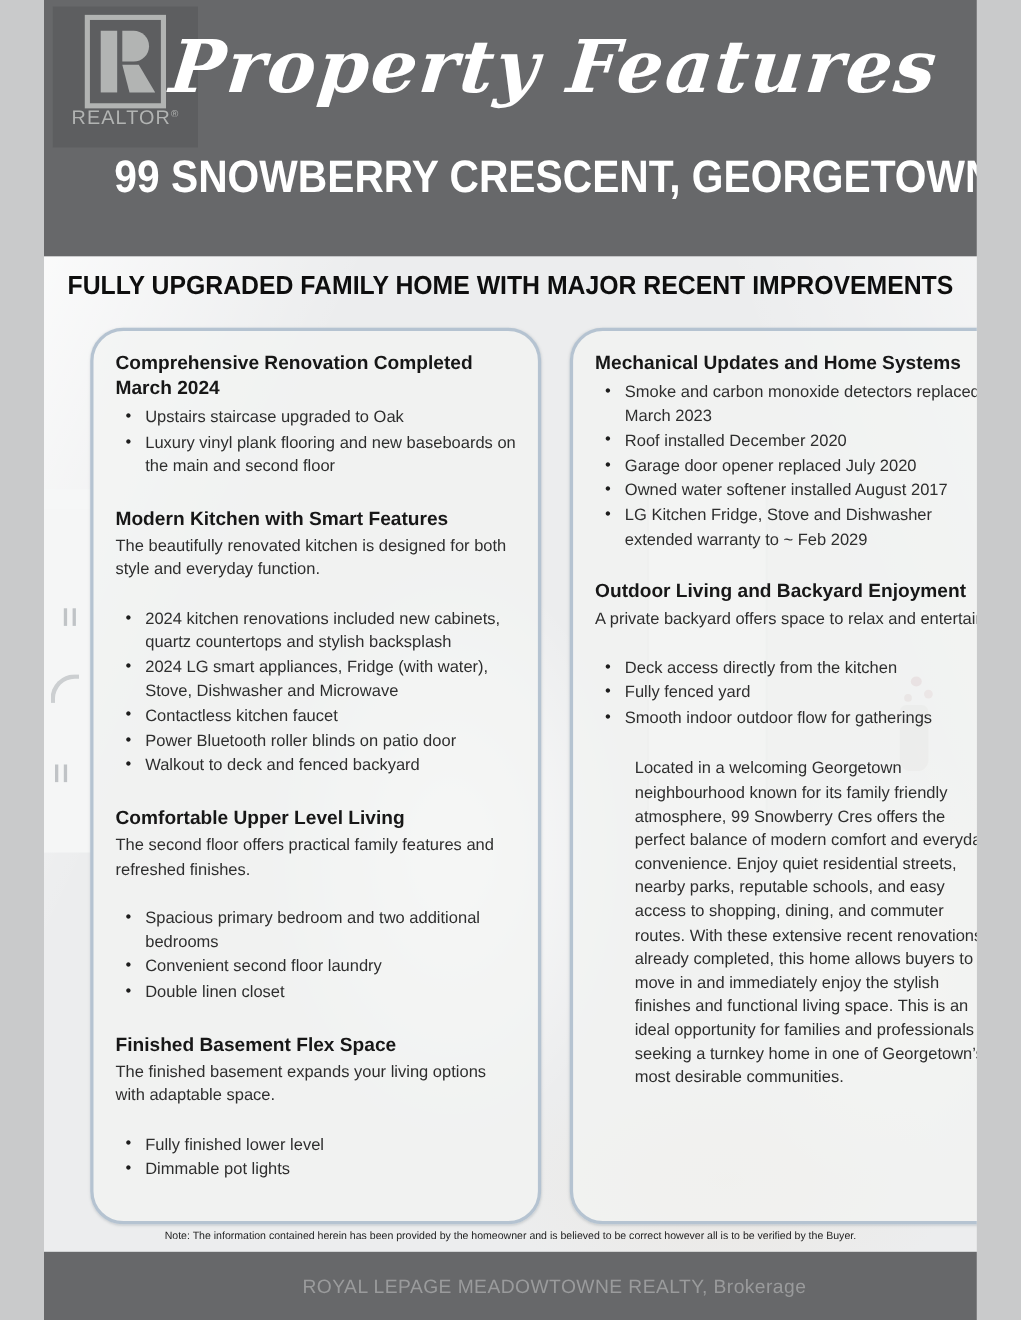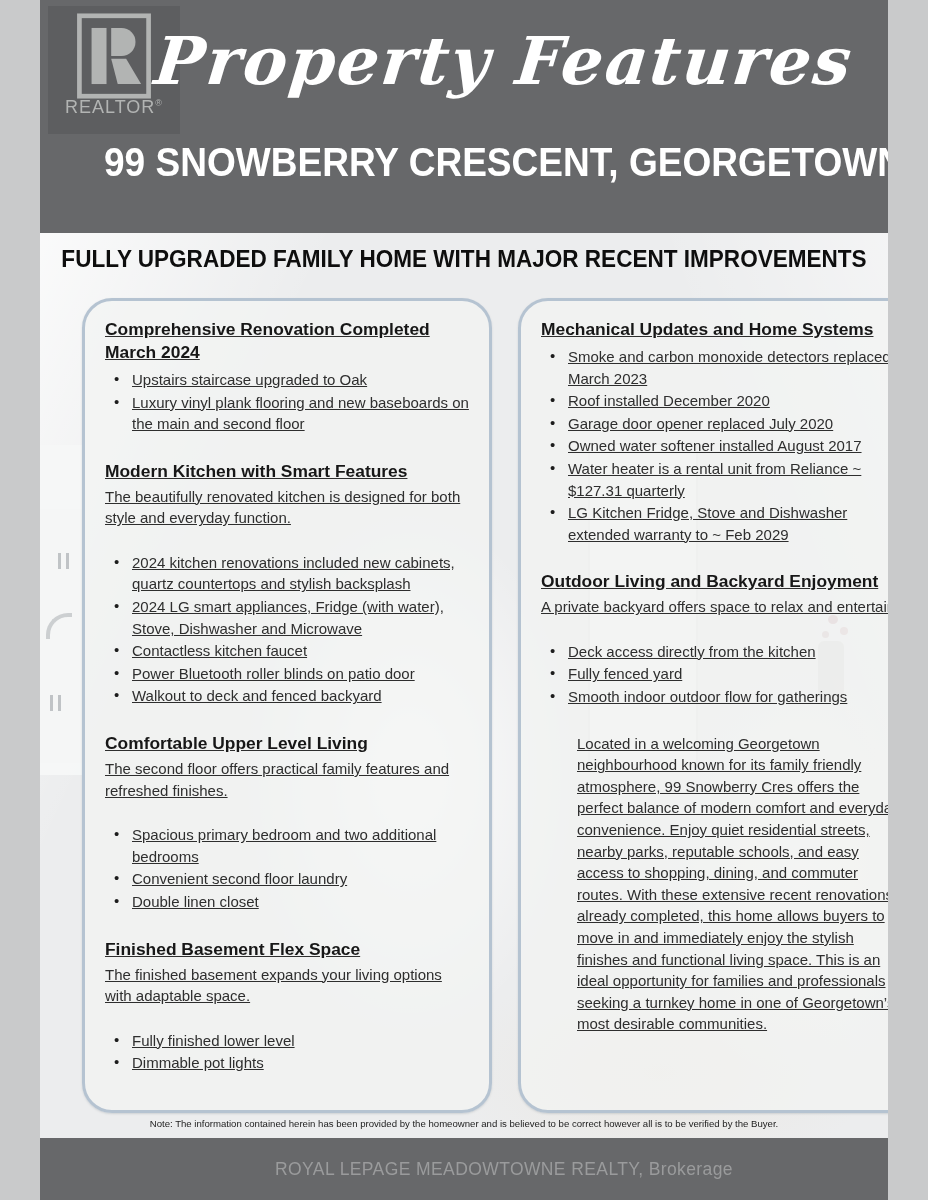--- a/index.html
+++ b/index.html
@@ -77,21 +77,20 @@
     font-weight:700; font-size:23px; color:#0e0e0e; letter-spacing:0px;
     transform:scale(0.98,1.03); z-index:4; white-space:nowrap;
   }
   
   .columns { position:absolute; top:298px; left:42px; width:844px; display:flex; gap:26px; z-index:4; }
   .feature-box {
     border:3px solid #b5c3d1; border-radius:30px;
     background:rgba(243,244,243,0.72);
     height:815px; padding:17px 18px 0 20px;
     box-shadow:0 1px 2px rgba(120,130,140,0.25);
-    text-decoration:underline;
   }
   .box-left  { width:410px; }
   .box-right { width:408px; }
   .sec + .sec { margin-top:25px; }
   .sec h3 { font-size:17.4px; color:#171717; margin:0 0 3px; line-height:1.32; }
   .para { font-size:15px; line-height:1.44; margin:2px 0 0; color:#2e2e2e; }
   ul { list-style:none; }
   ul.tight  { margin-top:5px; }
   ul.spaced { margin-top:23px; }
   li {
@@ -192,21 +191,20 @@
     </div>
 
     <div class="feature-box box-right">
       <div class="sec">
         <h3>Mechanical Updates and Home Systems</h3>
         <ul class="tight">
           <li>Smoke and carbon monoxide detectors replaced March 2023</li>
           <li>Roof installed December 2020</li>
           <li>Garage door opener replaced July 2020</li>
           <li>Owned water softener installed August 2017</li>
-          <li>Water heater is a rental unit from Reliance ~ $127.31 quarterly</li>
           <li>LG Kitchen Fridge, Stove and Dishwasher extended warranty to ~ Feb 2029</li>
         </ul>
       </div>
       <div class="sec">
         <h3>Outdoor Living and Backyard Enjoyment</h3>
         <p class="para">A private backyard offers space to relax and entertain.</p>
         <ul class="spaced">
           <li>Deck access directly from the kitchen</li>
           <li>Fully fenced yard</li>
           <li>Smooth indoor outdoor flow for gatherings</li>

